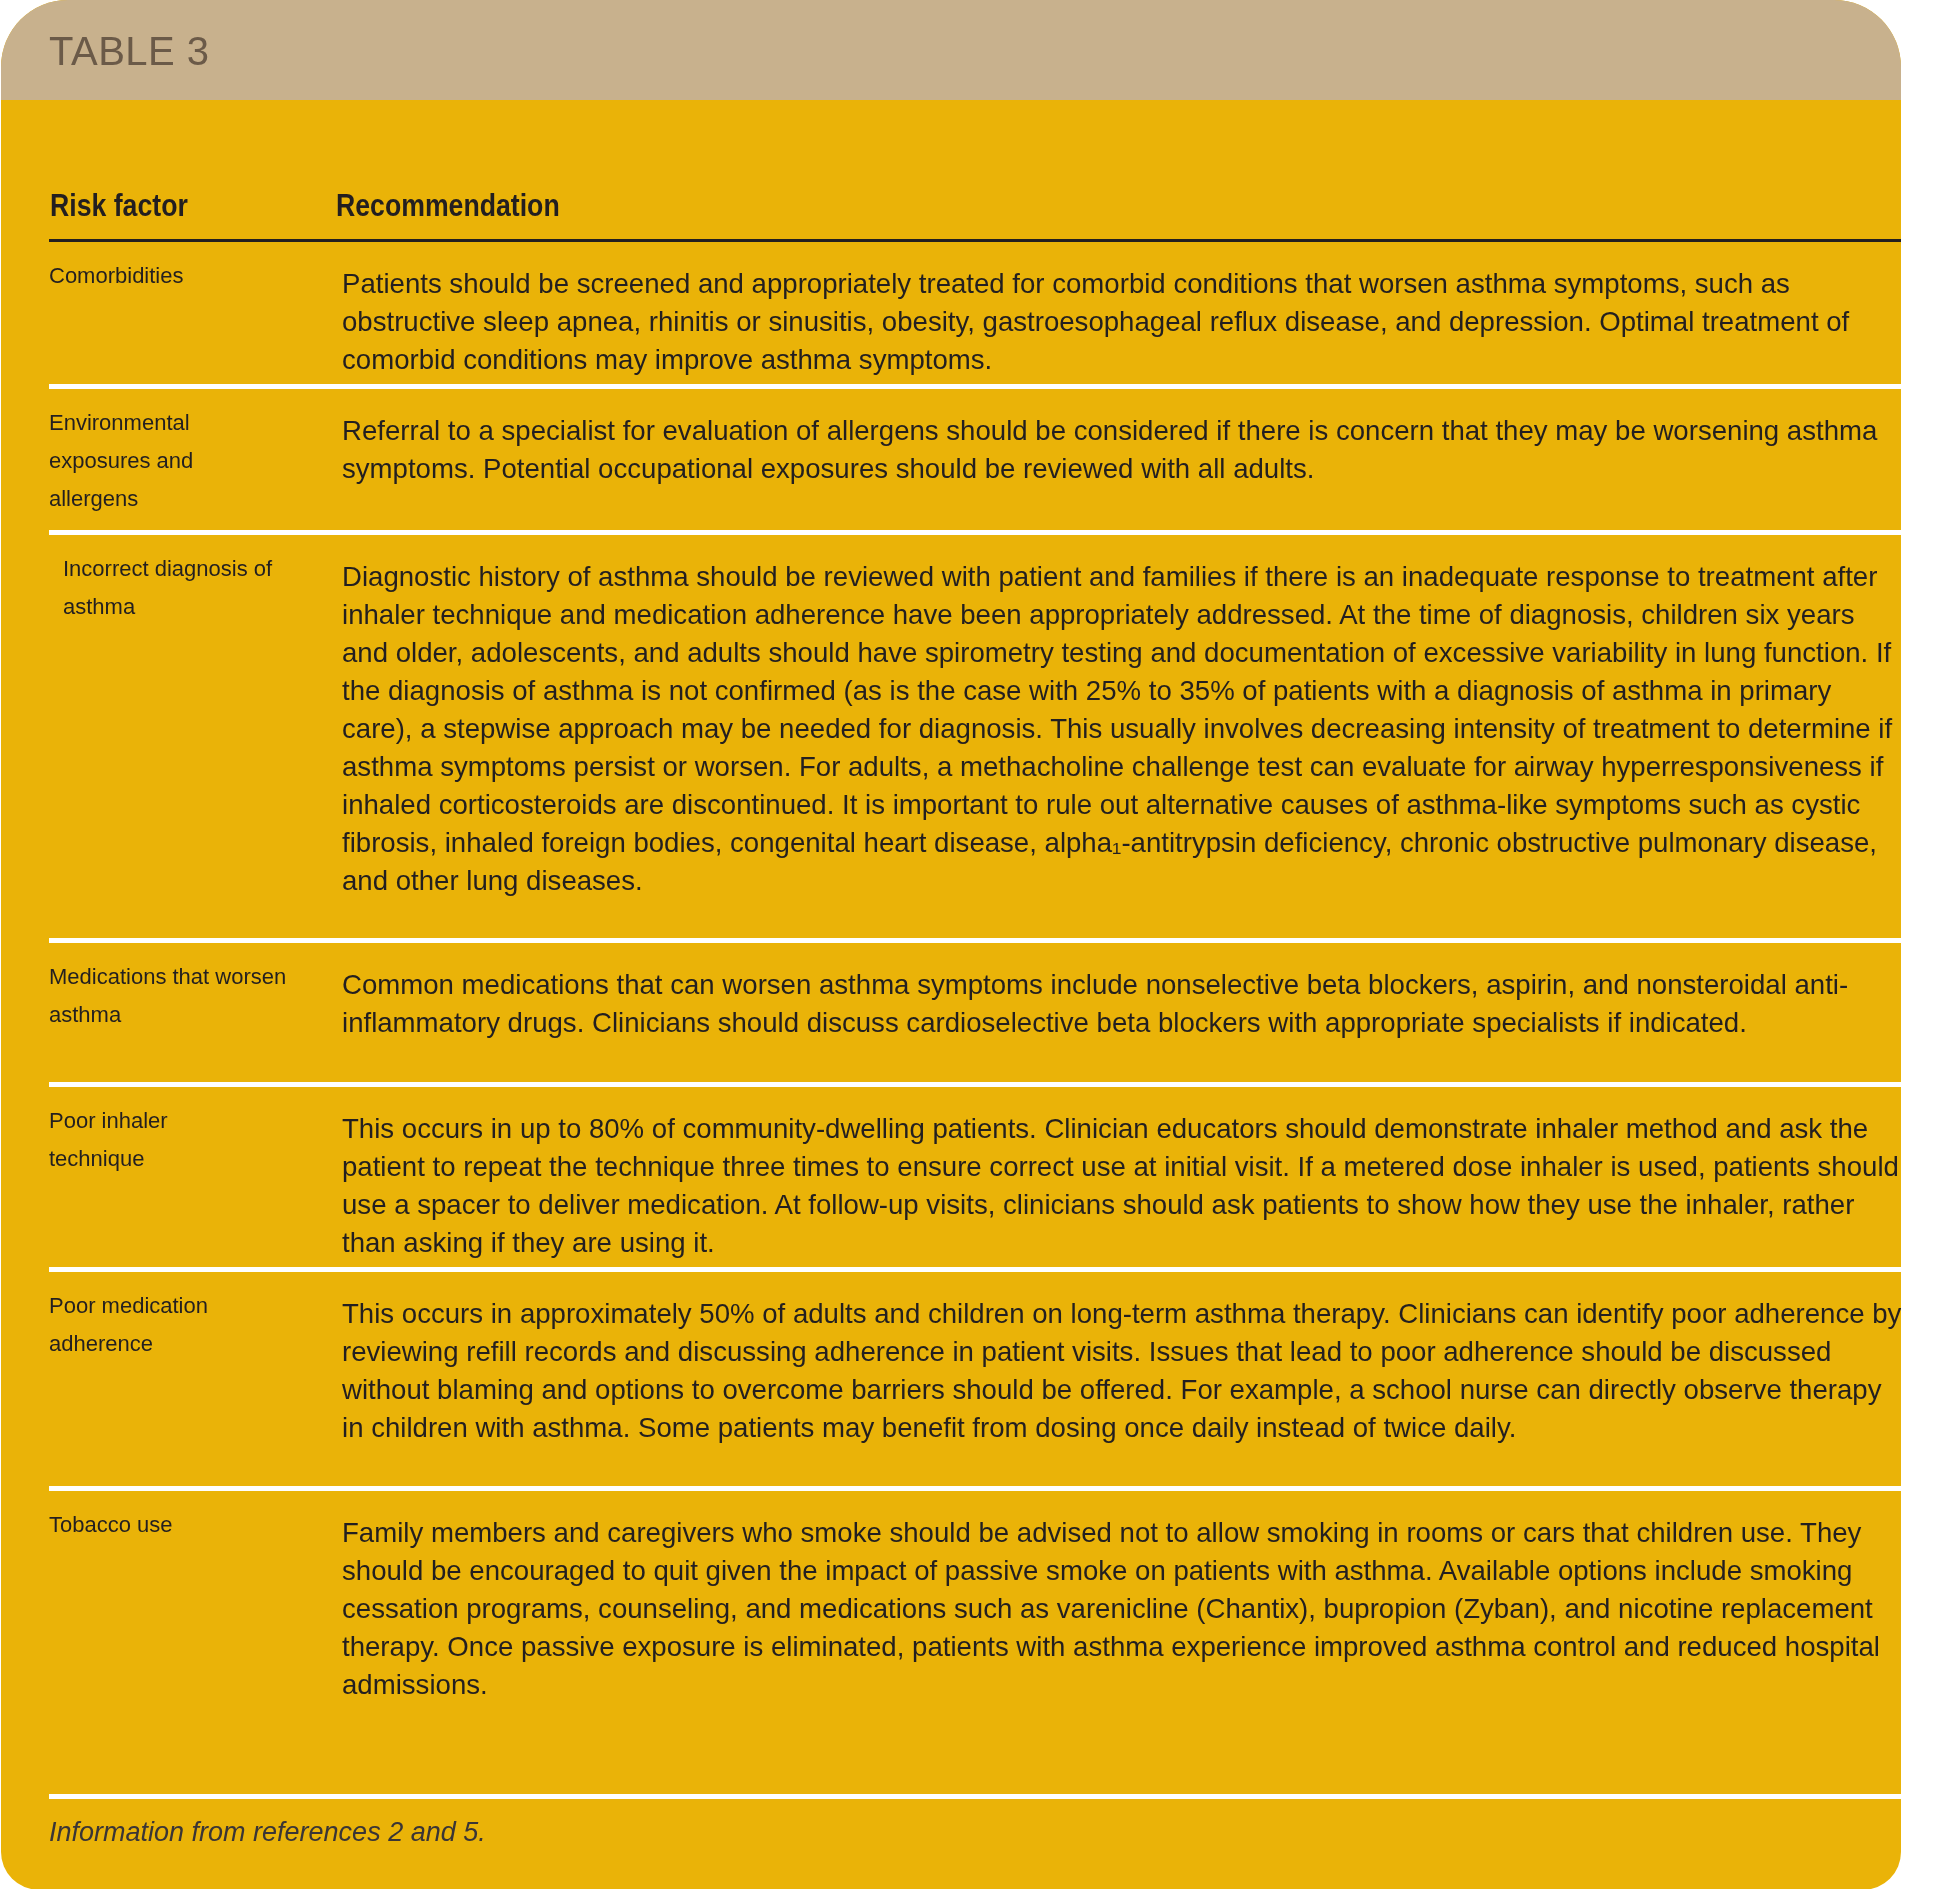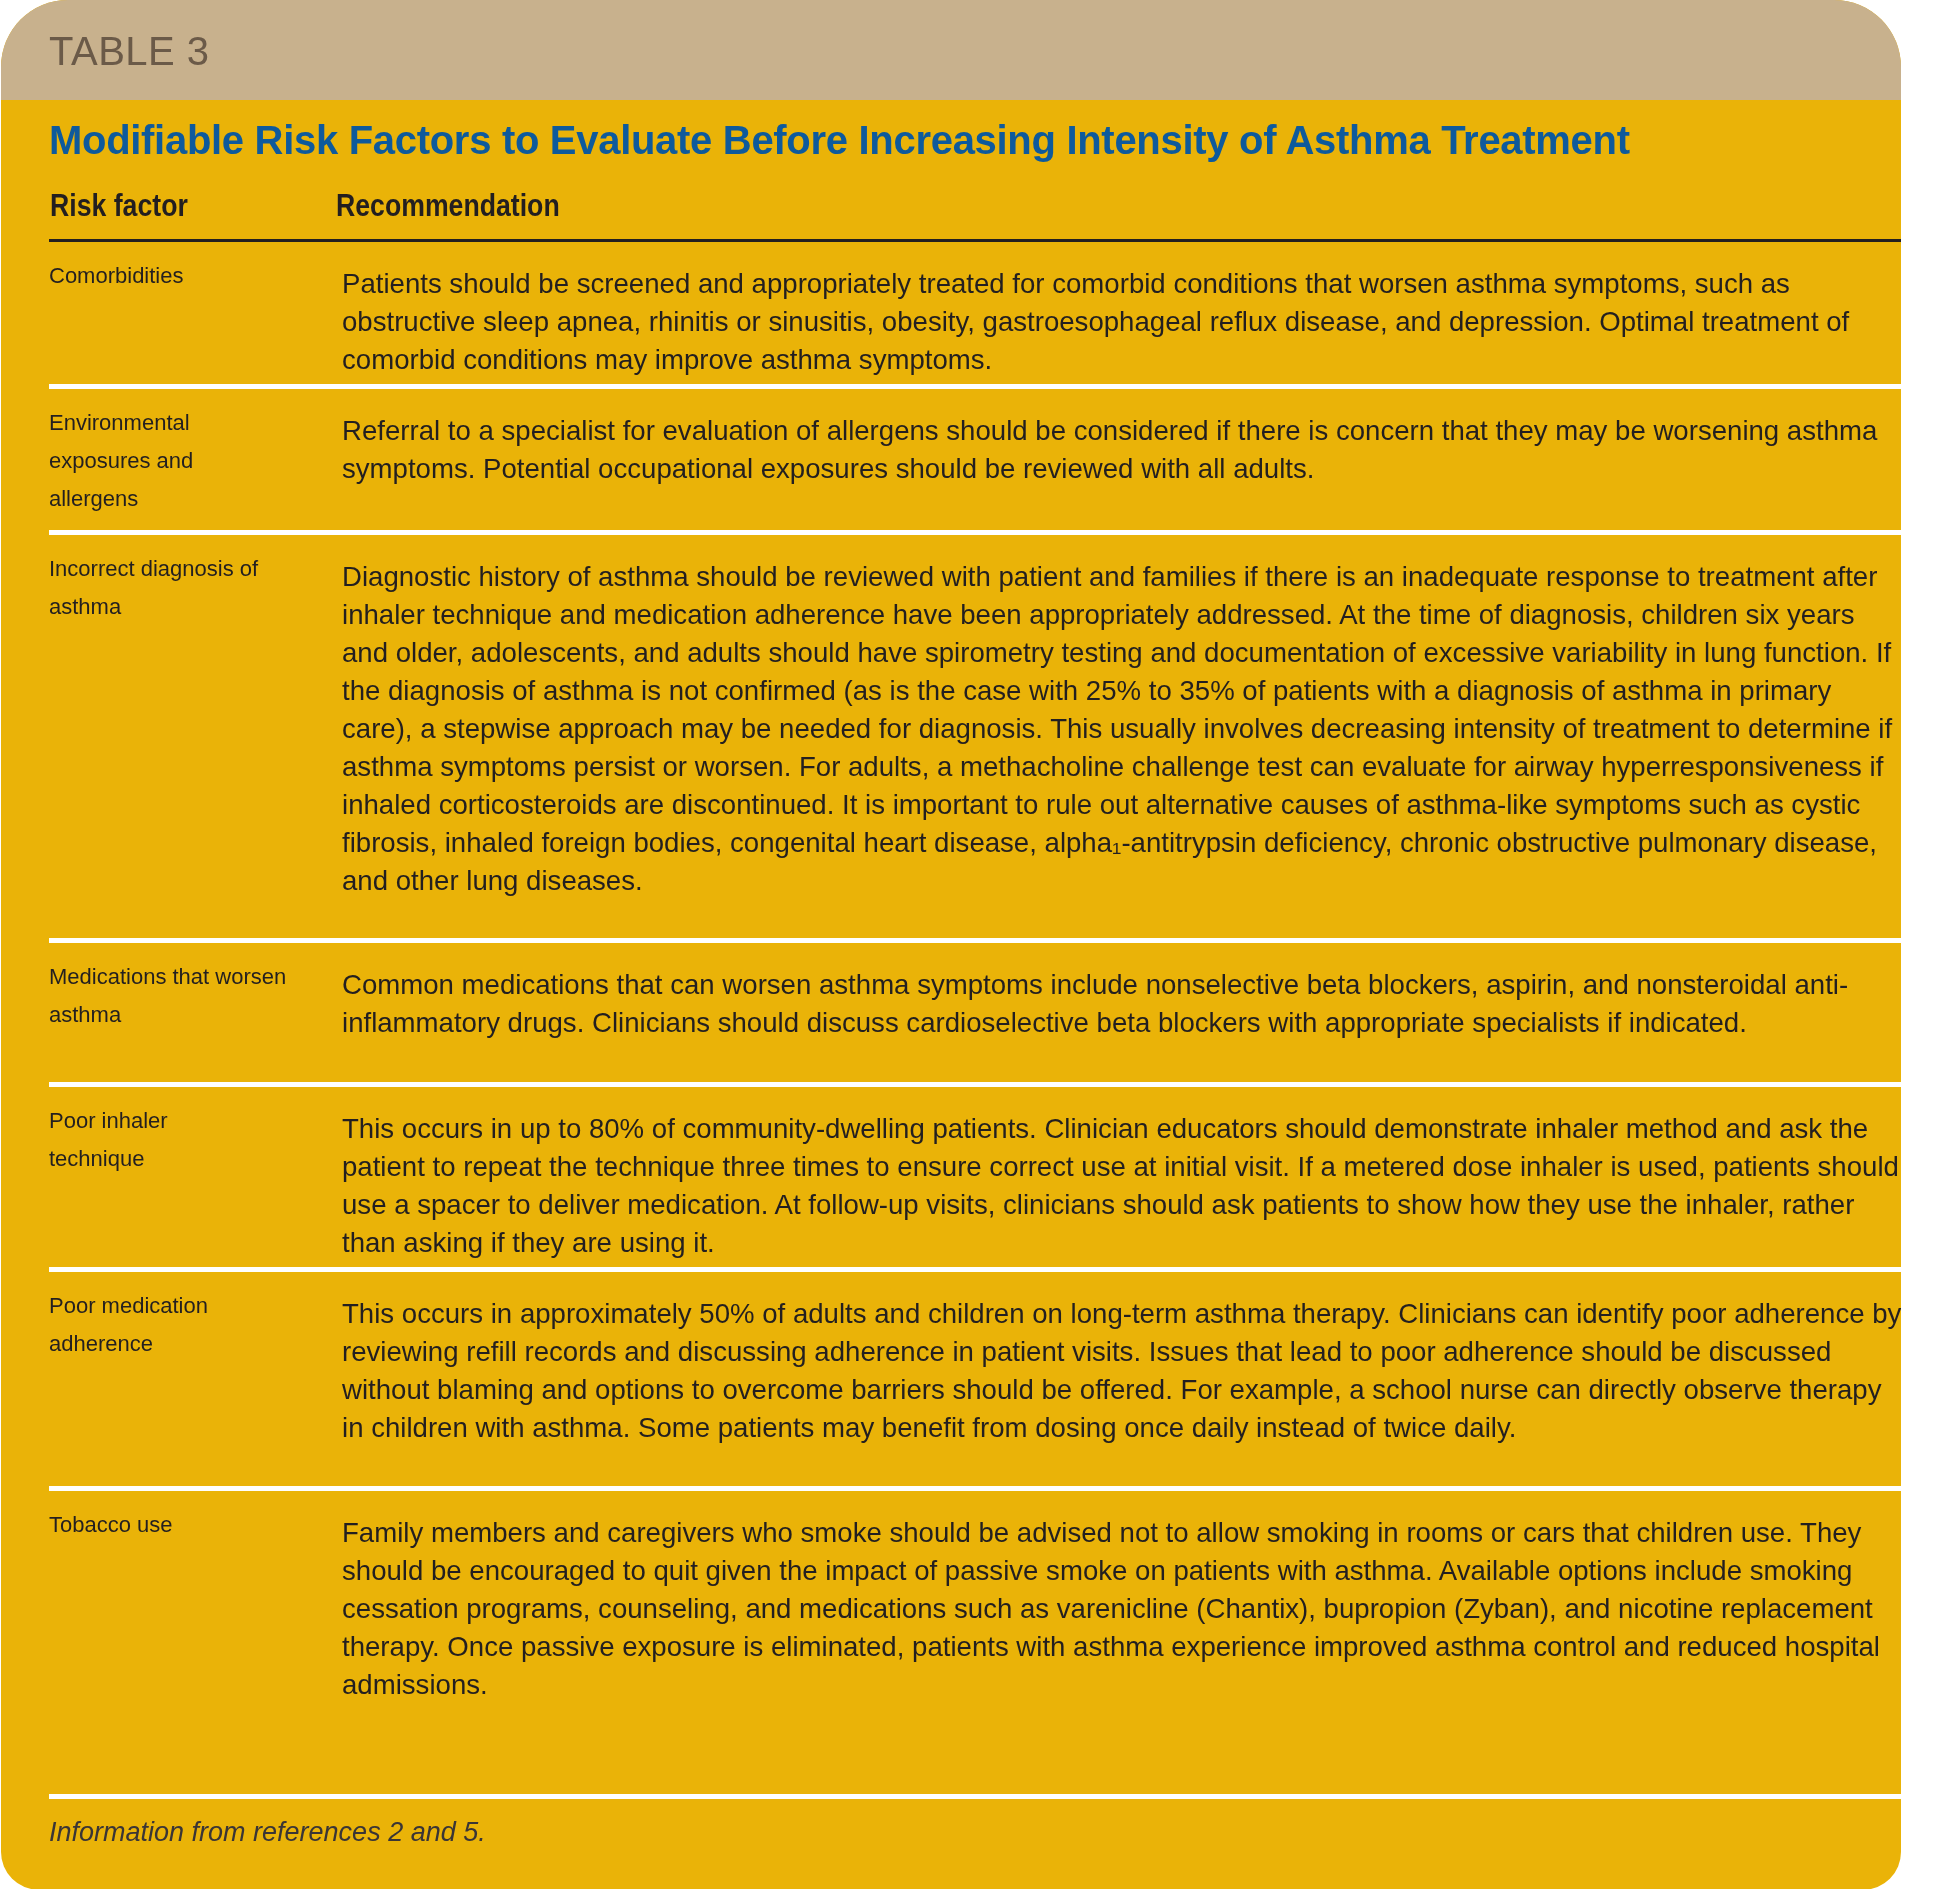--- a/index.html
+++ b/index.html
@@ -44,21 +44,20 @@
     position:absolute; left:48px; top:1817px; font-size:27px; font-style:italic; color:#3a3536;
   }
 </style>
 </head>
 <body>
 
 <div class="card">
   <div class="band">
     <div class="band-label">TABLE 3</div>
   </div>
-  <div class="title">Modifiable Risk Factors to Evaluate Before Increasing Intensity of Asthma Treatment</div>
 
   <div class="colhead" style="left:49px;">Risk factor</div>
   <div class="colhead" style="left:335px;">Recommendation</div>
   <div class="thick-rule"></div>
 
   <div class="row" style="top:257px;">
     <div class="rf">Comorbidities</div>
     <div class="rec">
       <p>Patients should be screened and appropriately treated for comorbid conditions that worsen asthma symptoms, such as obstructive sleep apnea, rhinitis or sinusitis, obesity, gastroesophageal reflux disease, and depression. Optimal treatment of comorbid conditions may improve asthma symptoms.</p>
     </div>
@@ -67,21 +66,21 @@
 
   <div class="row" style="top:404px;">
     <div class="rf" style="width:228px;">Environmental exposures and allergens</div>
     <div class="rec">
       <p>Referral to a specialist for evaluation of allergens should be considered if there is concern that they may be worsening asthma symptoms. Potential occupational exposures should be reviewed with all adults.</p>
     </div>
   </div>
   <div class="divider" style="top:530px;"></div>
 
   <div class="row" style="top:550px;">
-    <div class="rf" style="width:228px;">Incorrect diagnosis of asthma</div>
+    <div class="rf" style="width:228px;margin-left:14px;">Incorrect diagnosis of asthma</div>
     <div class="rec">
       <p>Diagnostic history of asthma should be reviewed with patient and families if there is an inadequate response to treatment after inhaler technique and medication adherence have been appropriately addressed. At the time of diagnosis, children six years and older, adolescents, and adults should have spirometry testing and documentation of excessive variability in lung function. If the diagnosis of asthma is not confirmed (as is the case with 25% to 35% of patients with a diagnosis of asthma in primary care), a stepwise approach may be needed for diagnosis. This usually involves decreasing intensity of treatment to determine if asthma symptoms persist or worsen. For adults, a methacholine challenge test can evaluate for airway hyperresponsiveness if inhaled corticosteroids are discontinued. It is important to rule out alternative causes of asthma-like symptoms such as cystic fibrosis, inhaled foreign bodies, congenital heart disease, alpha₁-antitrypsin deficiency, chronic obstructive pulmonary disease, and other lung diseases.</p>
     </div>
   </div>
   <div class="divider" style="top:938px;"></div>
 
   <div class="row" style="top:958px;">
     <div class="rf" style="width:247px;">Medications that worsen asthma</div>
     <div class="rec">
       <p>Common medications that can worsen asthma symptoms include nonselective beta blockers, aspirin, and nonsteroidal anti-inflammatory drugs. Clinicians should discuss cardioselective beta blockers with appropriate specialists if indicated.</p>

